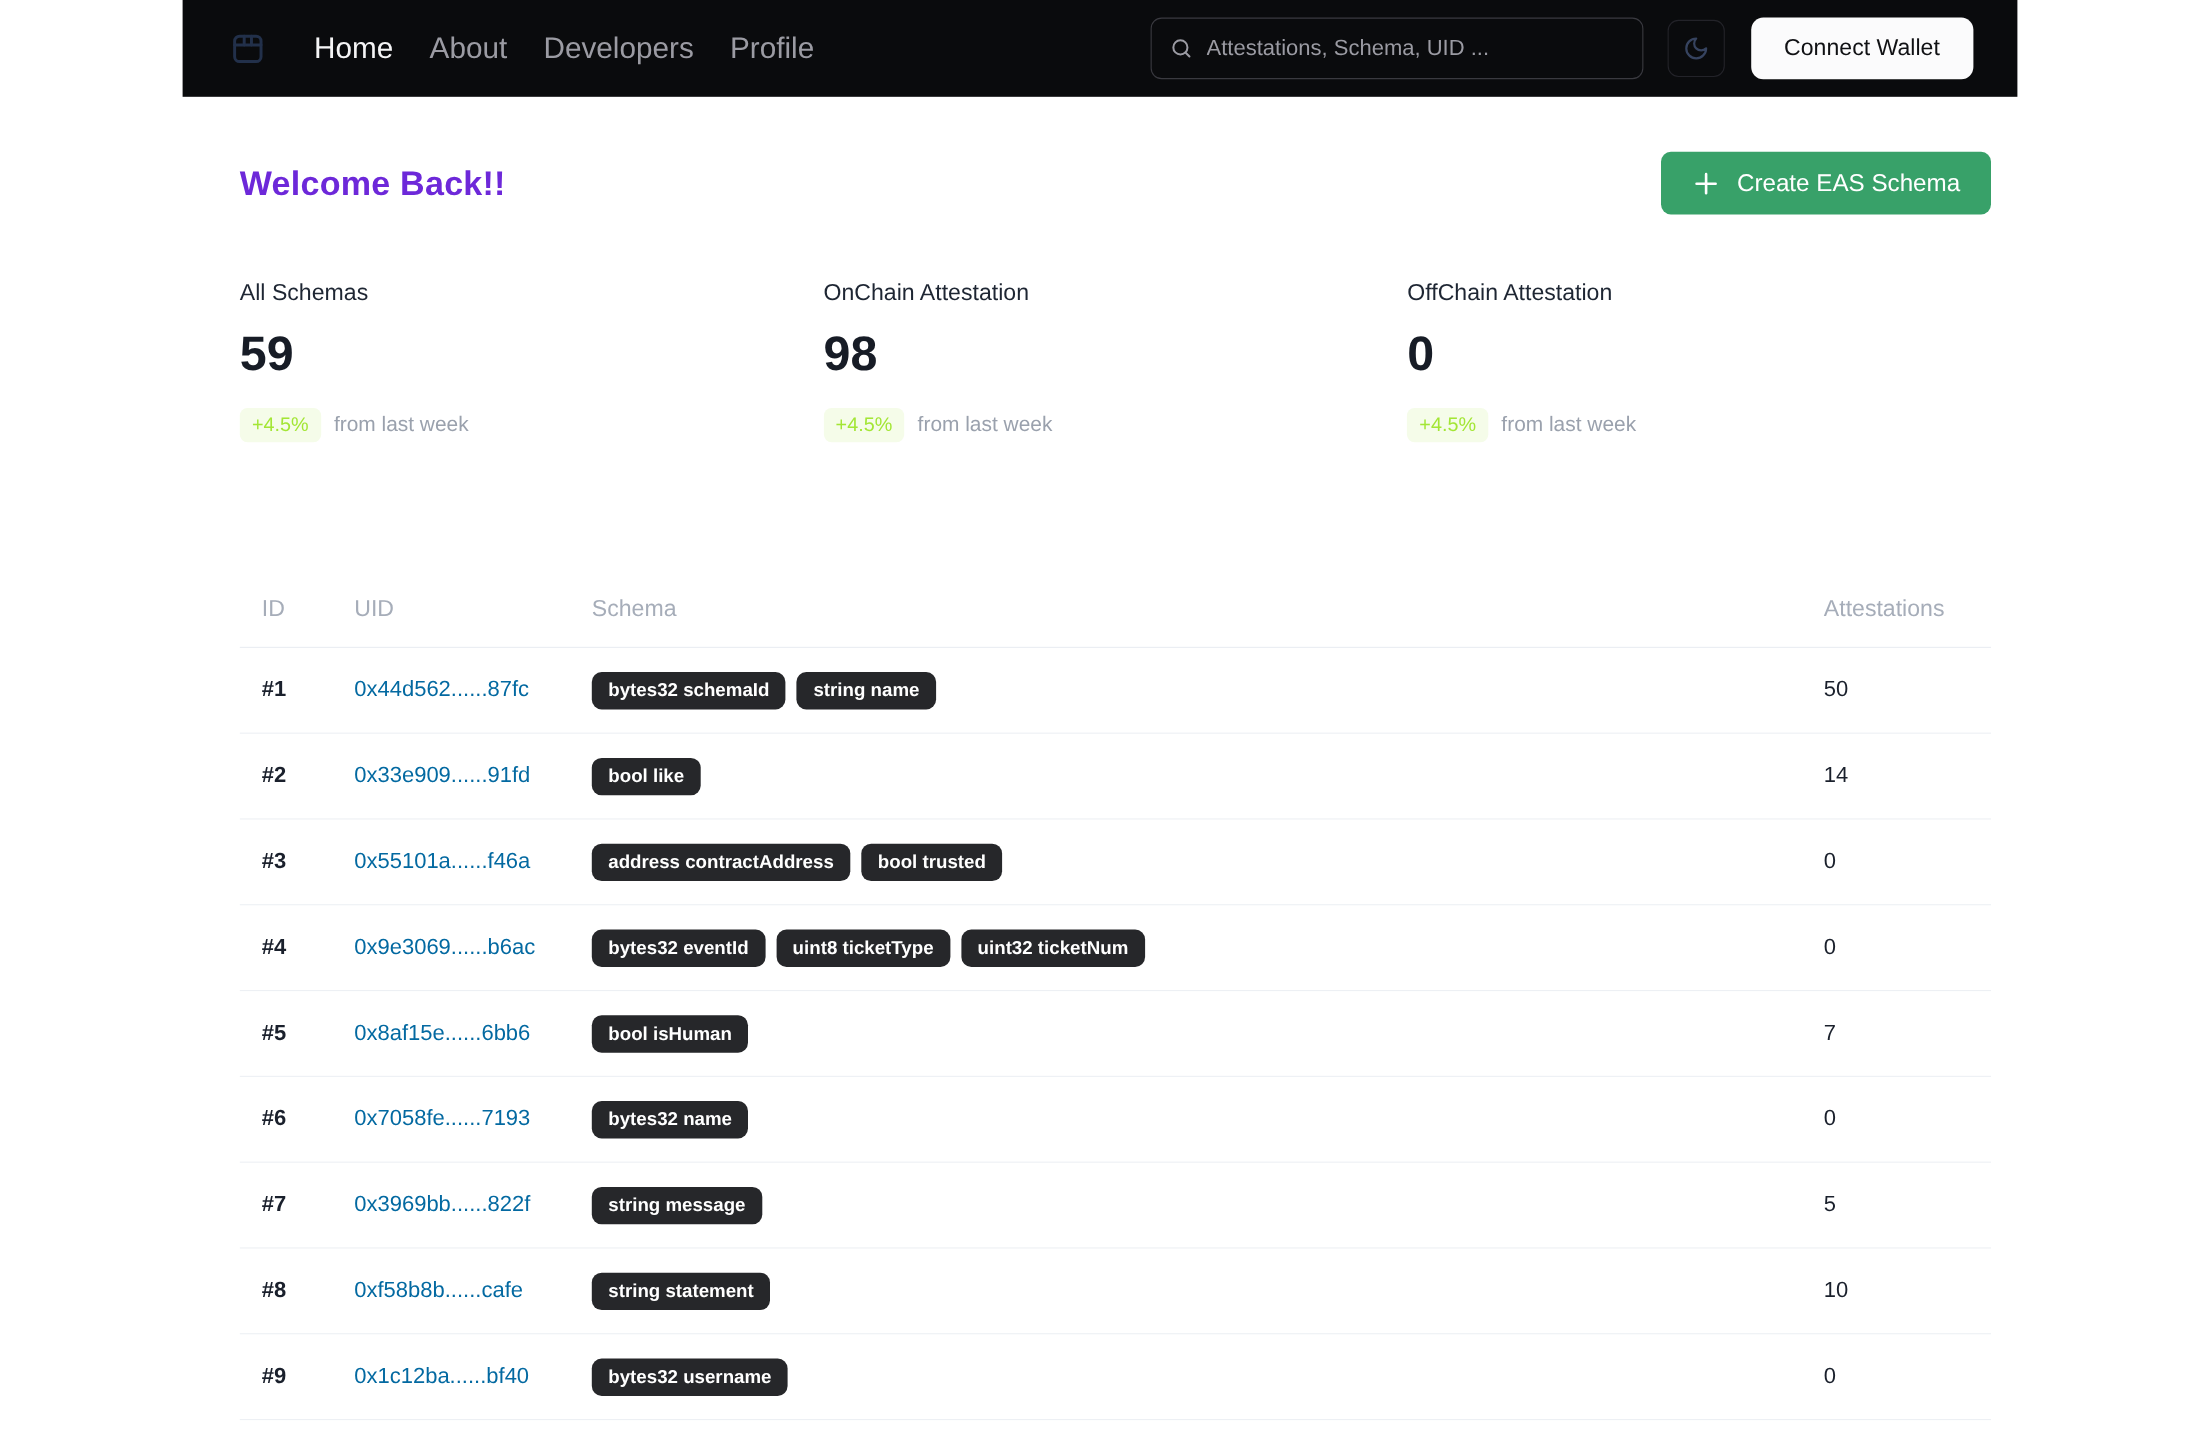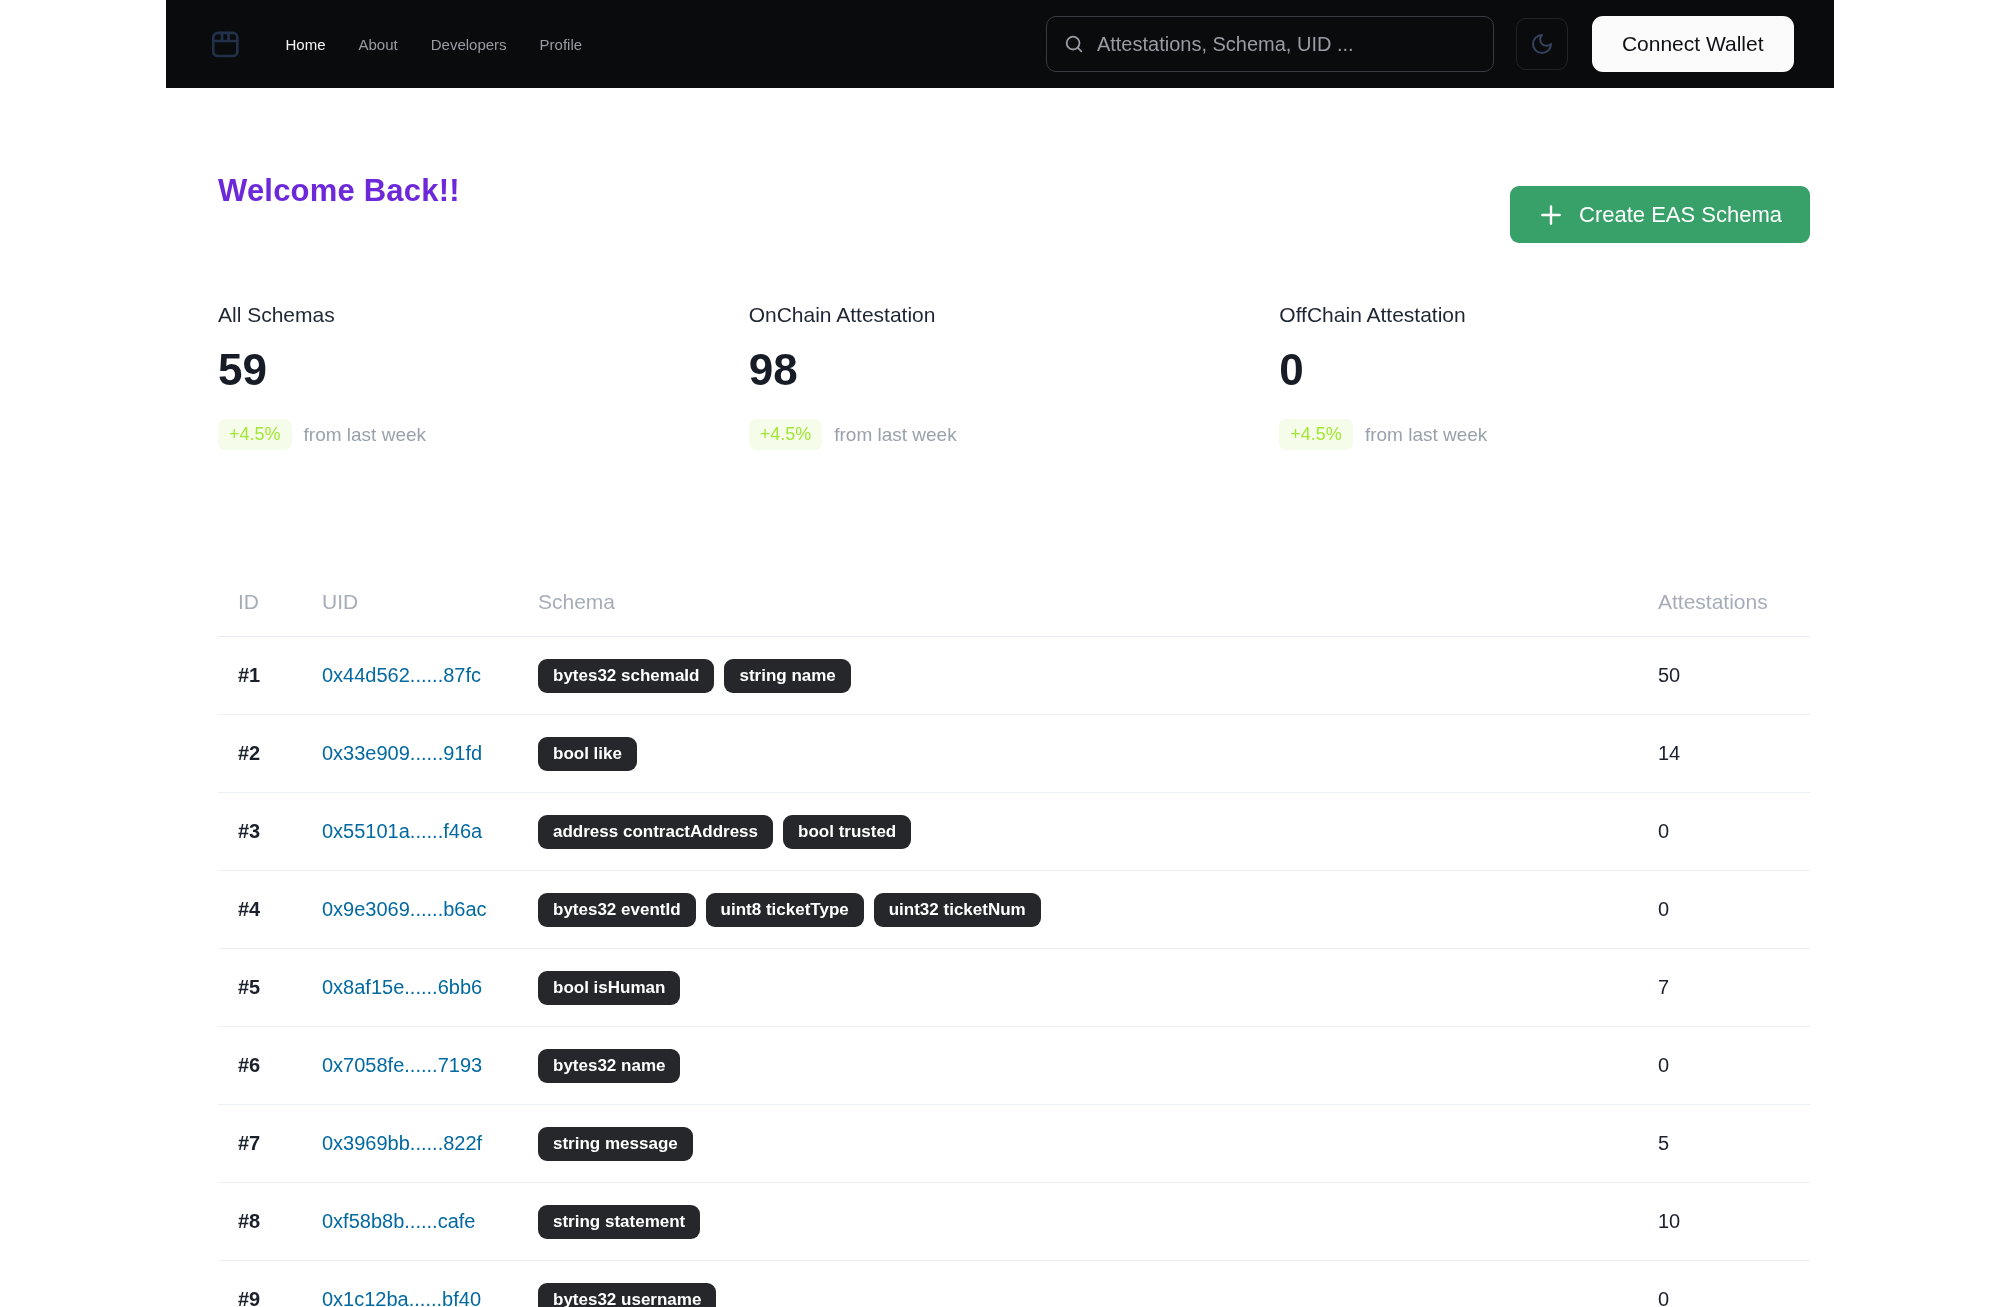--- a/index.html
+++ b/index.html
@@ -4,42 +4,42 @@
 <style>
   * { margin:0; padding:0; box-sizing:border-box; }
   html,body { width:1999px; height:1307px; overflow:hidden; background:#ffffff;
               font-family:"Liberation Sans","DejaVu Sans",sans-serif; }
 
   
   .navbar { width:1668px; height:88px; margin:0 auto; background:#0a0b0d;
             display:flex; align-items:center; padding:0 40px; }
   .brand { width:38px; height:38px; display:flex; align-items:center; justify-content:center; }
   .nav-links { display:flex; align-items:center; gap:33px; margin-left:42px; }
-  .nav-link { font-size:15px; color:#9b9ba3; text-decoration:none; cursor:pointer; }
+  .nav-link { font-size:27px; color:#9b9ba3; text-decoration:none; cursor:pointer; }
   .nav-link.active { color:#f5f5f6; font-weight:500; }
   .search-box { margin-left:auto; width:448px; height:56px; border:1px solid #3a3a40;
                 border-radius:10px; display:flex; align-items:center; padding:0 16px; gap:12px;
                 background:transparent; }
   .search-box input { flex:1; background:transparent; border:none; outline:none;
                       font-size:20px; color:#e4e4e7; font-family:inherit; }
   .search-box input::placeholder { color:#9b9ba3; }
   .icon-btn { width:52px; height:52px; margin-left:22px; border:1px solid #232329;
               border-radius:10px; background:transparent; display:flex; align-items:center;
               justify-content:center; cursor:pointer; }
   .connect-btn { margin-left:24px; height:56px; padding:0 30px; border:none; border-radius:11px;
                  background:#fbfbfc; color:#101114; font-size:21px; font-weight:500;
                  font-family:inherit; cursor:pointer; }
 
   
   .main { width:1592px; margin:0 0 0 218px; }
   .page-header { margin-top:50px; display:flex; align-items:center; justify-content:space-between; }
   .page-title { font-size:31px; font-weight:700; color:#6d28d9; letter-spacing:0.2px; }
   .create-btn { height:57px; padding:0 28px; border:none; border-radius:9px; background:#38A169;
                 color:#ffffff; font-size:22px; font-weight:500; font-family:inherit; cursor:pointer;
-                display:flex; align-items:center; gap:15px;margin-top:48px; }
+                display:flex; align-items:center; gap:15px; }
 
   
   .stats { margin-top:60px; display:grid; grid-template-columns:1fr 1fr 1fr; }
   .stat-label { font-size:21px; font-weight:500; color:#1e2633; }
   .stat-value { margin-top:18px; font-size:44px; font-weight:700; color:#171c26; }
   .stat-foot { margin-top:24px; display:flex; align-items:center; gap:12px; }
   .stat-change { background:#f5fce9; color:#a3e635; font-size:18px; font-weight:500;
                  padding:5px 11px; border-radius:7px; }
   .stat-suffix { font-size:19px; color:#9aa1ad; }
 

